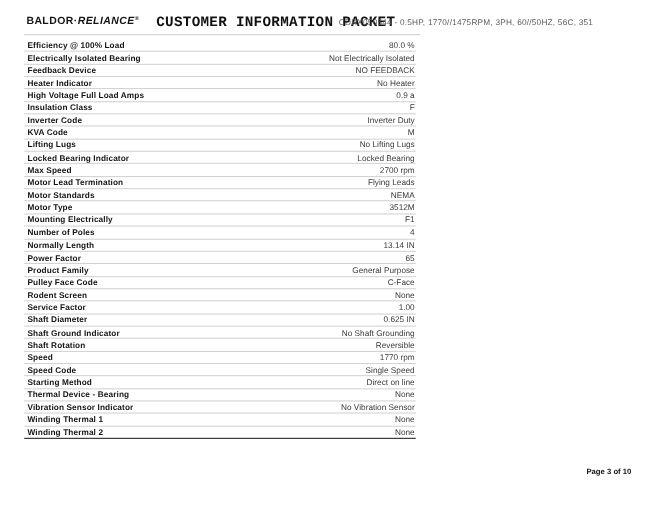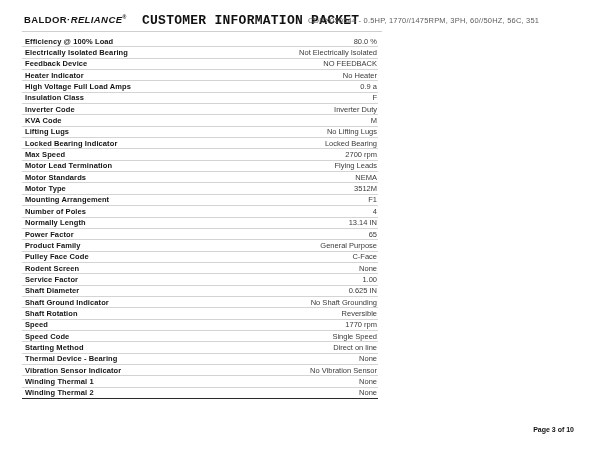--- a/index.html
+++ b/index.html
@@ -180,21 +180,21 @@
         <span class="spec-label">Motor Standards</span>
         <span class="spec-value">NEMA</span>
       </div>
 
       <div class="spec-row">
         <span class="spec-label">Motor Type</span>
         <span class="spec-value">3512M</span>
       </div>
 
       <div class="spec-row">
-        <span class="spec-label">Mounting Arrangement</span>
+        <span class="spec-label">Mounting Electrically</span>
         <span class="spec-value">F1</span>
       </div>
 
       <div class="spec-row">
         <span class="spec-label">Number of Poles</span>
         <span class="spec-value">4</span>
       </div>
 
       <div class="spec-row">
         <span class="spec-label">Normally Length</span>

